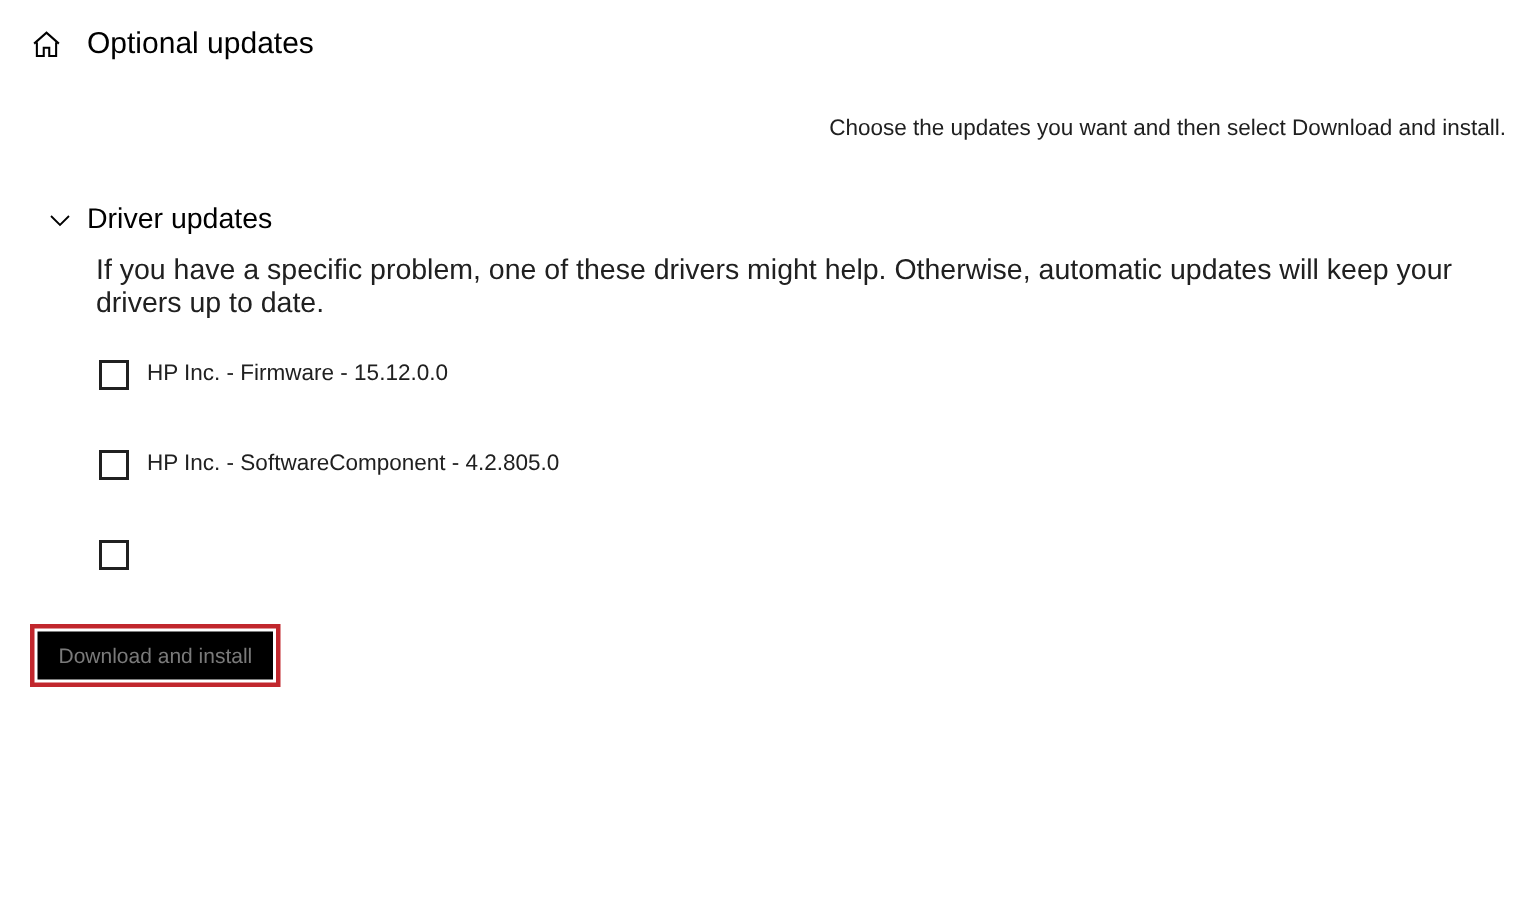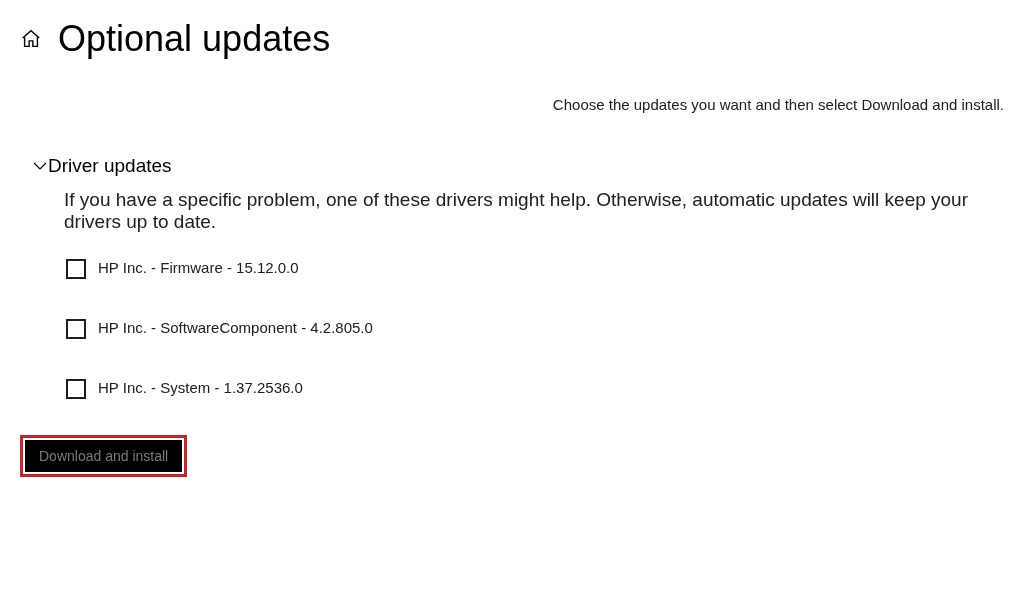--- a/index.html
+++ b/index.html
@@ -22,36 +22,37 @@
     }
     .home-icon {
       width: 22px;
       height: 22px;
       display: flex;
       align-items: center;
       justify-content: center;
       cursor: pointer;
     }
     .page-title {
-      font-size: 36px;
+      font-size: 20px;
       font-weight: 400;
       color: #000;
     }
     .instruction {
       padding: 28px 20px 20px 20px;
       font-size: 15px;
       color: #202020;
       text-align: right;
     }
     .section {
       padding: 22px 20px 0 32px;
     }
     .section-header {
       display: flex;
       align-items: center;
+      gap: 10px;
       cursor: pointer;
       margin-bottom: 12px;
     }
     .chevron {
       width: 16px;
       height: 16px;
       display: flex;
       align-items: center;
       justify-content: center;
     }
@@ -134,21 +135,20 @@
     <div class="driver-item">
       <div class="checkbox"></div>
       <span class="driver-label">HP Inc. - Firmware - 15.12.0.0</span>
     </div>
     <div class="driver-item">
       <div class="checkbox"></div>
       <span class="driver-label">HP Inc. - SoftwareComponent - 4.2.805.0</span>
     </div>
     <div class="driver-item">
       <div class="checkbox"></div>
-      <span class="driver-label">HP Inc. - System - 1.37.2536.0</span>
     </div>
   </div>
 </div>
 
 <div class="download-btn-wrapper">
   <button class="download-btn" disabled="">Download and install</button>
 </div>
 
 
 

